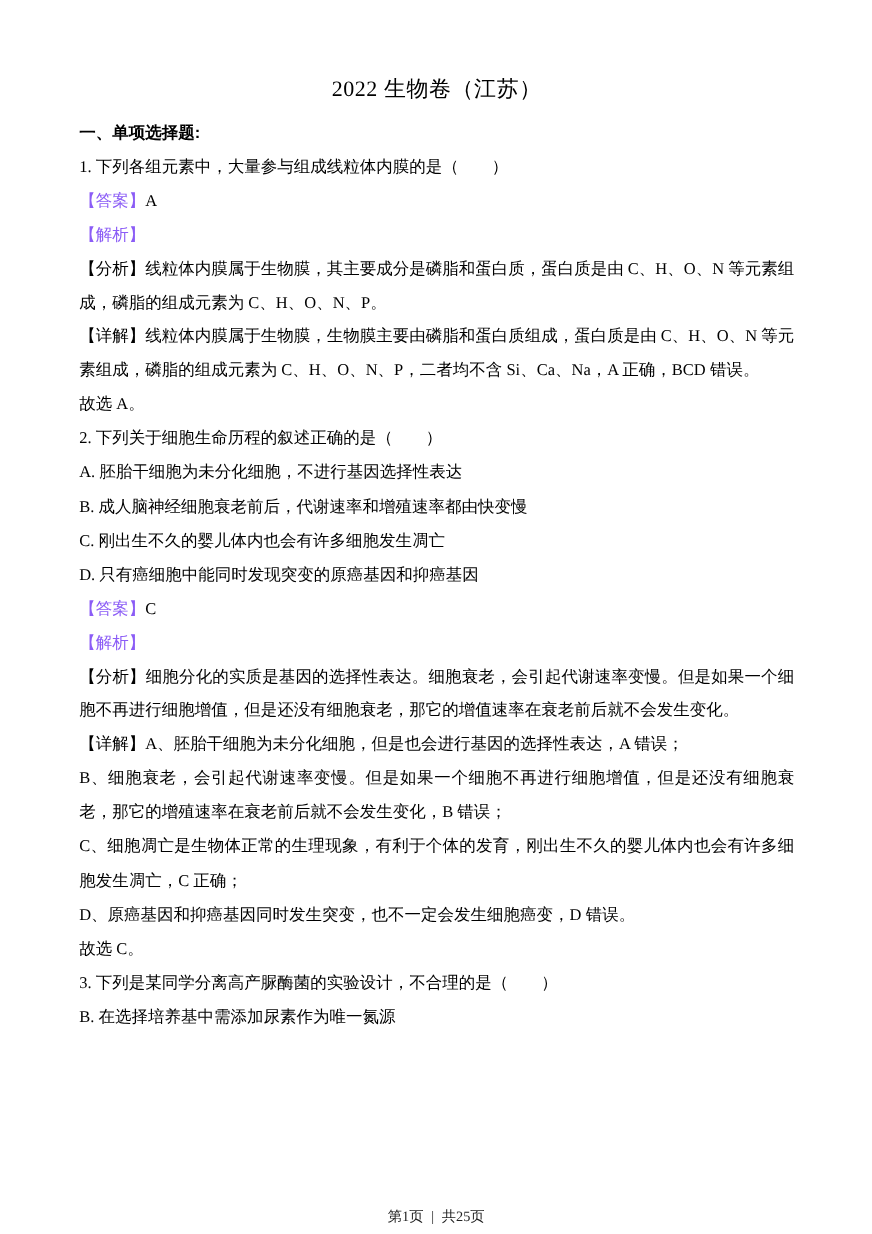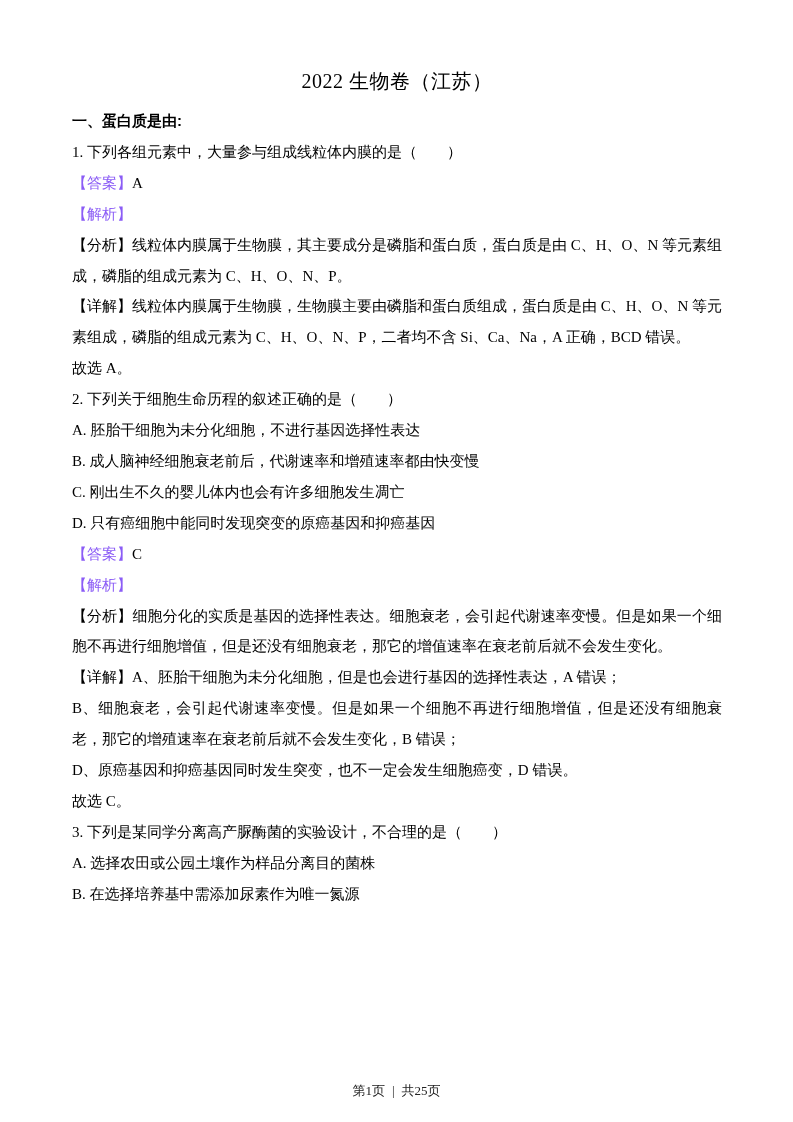--- a/index.html
+++ b/index.html
@@ -43,39 +43,39 @@
     display: grid;
     grid-template-columns: 160px 163px 165px auto;
     font-size: 15px;
     line-height: 30.9px;
   }
   .blue { color: #8b5cf6; }
   .tag { font-weight: 400; }
   .footer {
     position: absolute;
     left: 0;
-    bottom: 23px;
+    bottom: 8px;
     width: 100%;
     text-align: center;
     font-size: 13px;
     line-height: 16px;
     color: #222;
   }
   .footer .sep { margin: 0 7px; }
 </style>
 </head>
 <body>
 
 <div class="content">
 
   <h1 class="title">2022 生物卷（江苏）</h1>
 
   <div class="flow">
 
-    <p class="section-heading">一、蛋白质是由:</p>
+    <p class="section-heading">一、单项选择题:</p>
 
     <div>
       <p>1. 下列各组元素中，大量参与组成线粒体内膜的是（　　）</p>
       <p><span class="blue">【答案】</span><span>A</span></p>
       <p><span class="blue">【解析】</span></p>
       <p class="just"><span class="tag">【分析】</span><span>线粒体内膜属于生物膜，其主要成分是磷脂和蛋白质，蛋白质是由 C、H、O、N 等元素组成，磷脂的组成元素为 C、H、O、N、P。</span></p>
       <p class="just"><span class="tag">【详解】</span><span>线粒体内膜属于生物膜，生物膜主要由磷脂和蛋白质组成，蛋白质是由 C、H、O、N 等元素组成，磷脂的组成元素为 C、H、O、N、P，二者均不含 Si、Ca、Na，A 正确，BCD 错误。</span></p>
       <p>故选 A。</p>
     </div>
 
@@ -83,27 +83,27 @@
       <p>2. 下列关于细胞生命历程的叙述正确的是（　　）</p>
       <p>A. 胚胎干细胞为未分化细胞，不进行基因选择性表达</p>
       <p>B. 成人脑神经细胞衰老前后，代谢速率和增殖速率都由快变慢</p>
       <p>C. 刚出生不久的婴儿体内也会有许多细胞发生凋亡</p>
       <p>D. 只有癌细胞中能同时发现突变的原癌基因和抑癌基因</p>
       <p><span class="blue">【答案】</span><span>C</span></p>
       <p><span class="blue">【解析】</span></p>
       <p class="just"><span class="tag">【分析】</span><span>细胞分化的实质是基因的选择性表达。细胞衰老，会引起代谢速率变慢。但是如果一个细胞不再进行细胞增值，但是还没有细胞衰老，那它的增值速率在衰老前后就不会发生变化。</span></p>
       <p class="just"><span class="tag">【详解】</span><span>A、胚胎干细胞为未分化细胞，但是也会进行基因的选择性表达，A 错误；</span></p>
       <p class="just">B、细胞衰老，会引起代谢速率变慢。但是如果一个细胞不再进行细胞增值，但是还没有细胞衰老，那它的增殖速率在衰老前后就不会发生变化，B 错误；</p>
+      <p class="just">C、细胞凋亡是生物体正常的生理现象，有利于个体的发育，刚出生不久的婴儿体内也会有许多细胞发生凋亡，C 正确；</p>
       <p class="just">D、原癌基因和抑癌基因同时发生突变，也不一定会发生细胞癌变，D 错误。</p>
       <p>故选 C。</p>
     </div>
 
     <div>
       <p>3. 下列是某同学分离高产脲酶菌的实验设计，不合理的是（　　）</p>
-      <p>A. 选择农田或公园土壤作为样品分离目的菌株</p>
       <p>B. 在选择培养基中需添加尿素作为唯一氮源</p>
     </div>
 
   </div>
 </div>
 
 <div class="footer">
   <span>第1页</span><span class="sep">|</span><span>共25页</span>
 </div>
 

